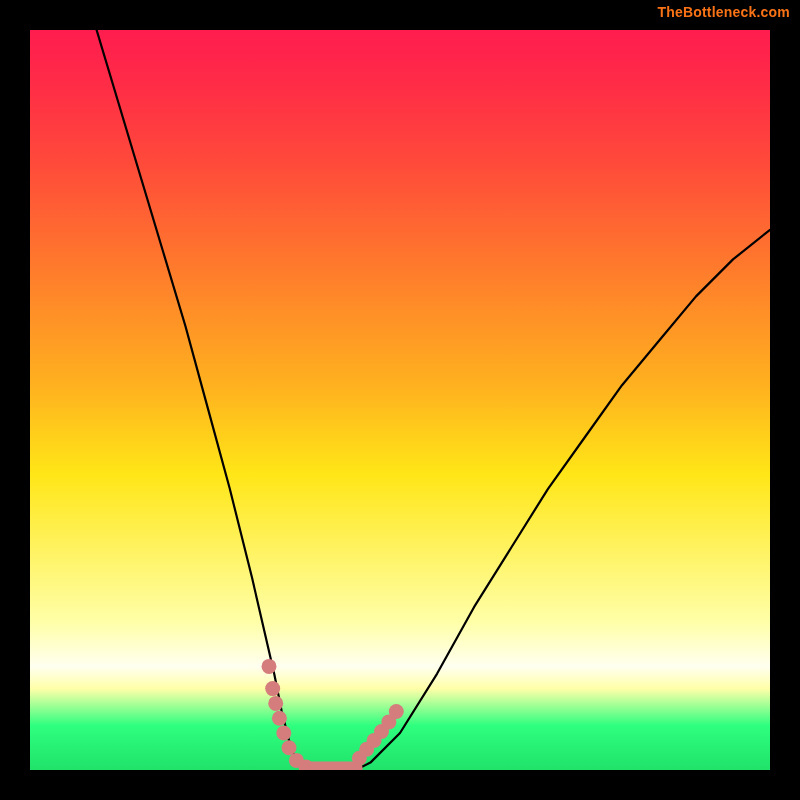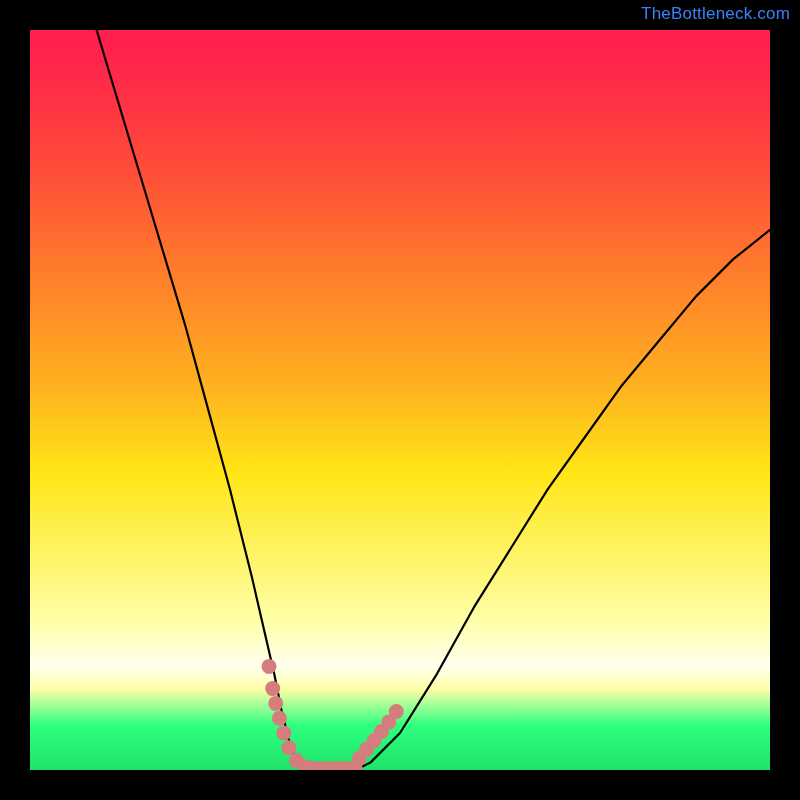--- a/index.html
+++ b/index.html
@@ -8,24 +8,24 @@
     position: relative;
     width: 800px;
     height: 800px;
     background: #000;
   }
   .watermark {
     position: absolute;
     top: 4px;
     right: 10px;
     font-family: Arial, Helvetica, sans-serif;
-    font-size: 17px;
-    font-weight: 400;
+    font-size: 14px;
+    font-weight: 700;
     letter-spacing: 0.2px;
-    color: #3b82f6;
+    color: #f97316;
     z-index: 10;
     user-select: none;
   }
   .plot-wrap {
     position: absolute;
     left: 30px;
     top: 30px;
     width: 740px;
     height: 740px;
     overflow: hidden;

